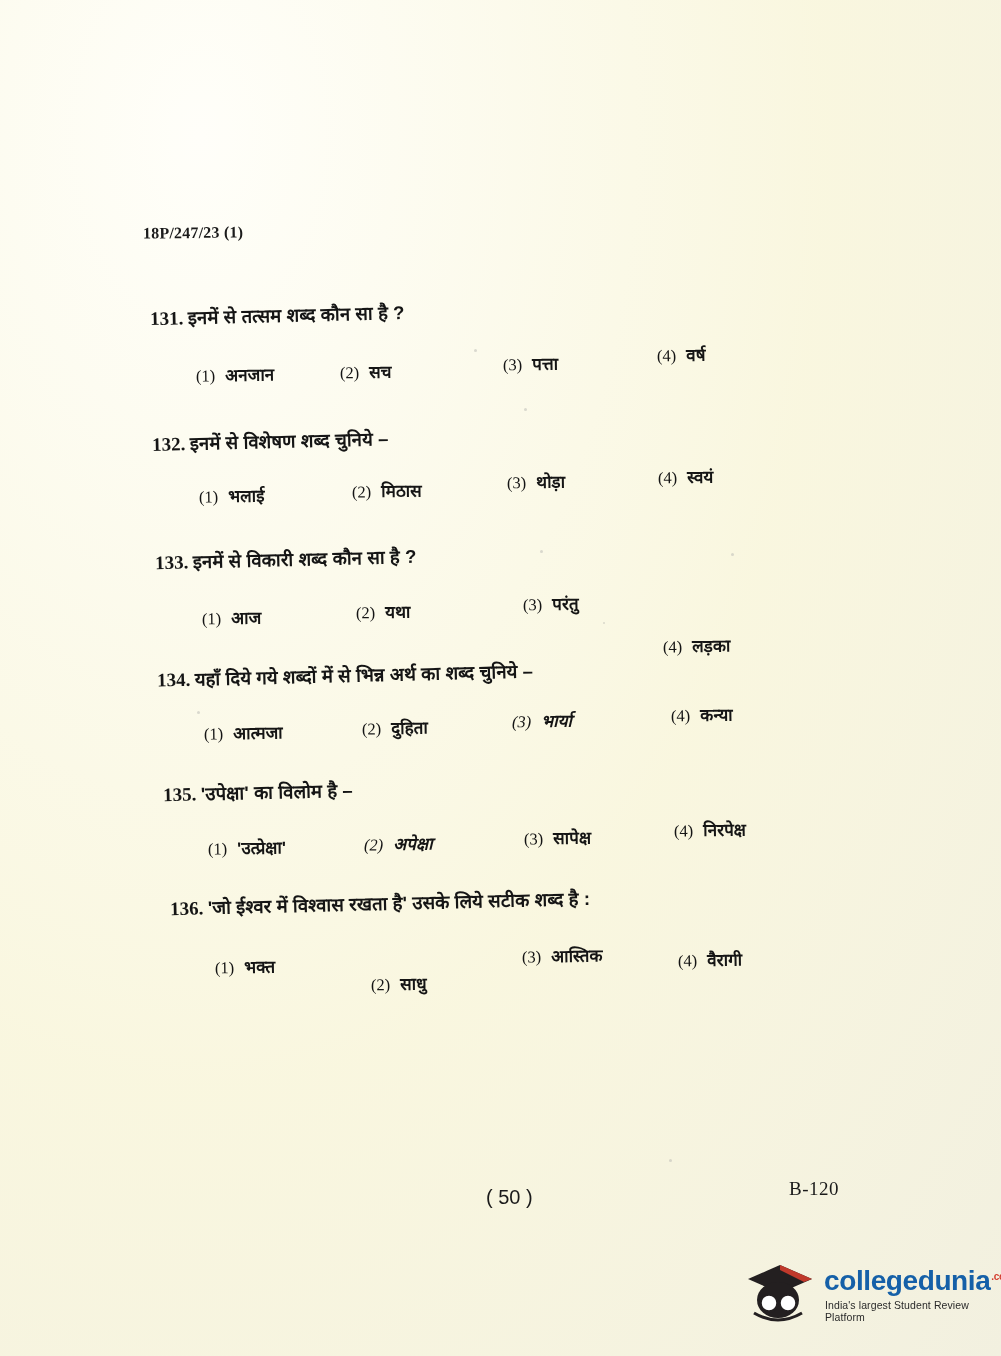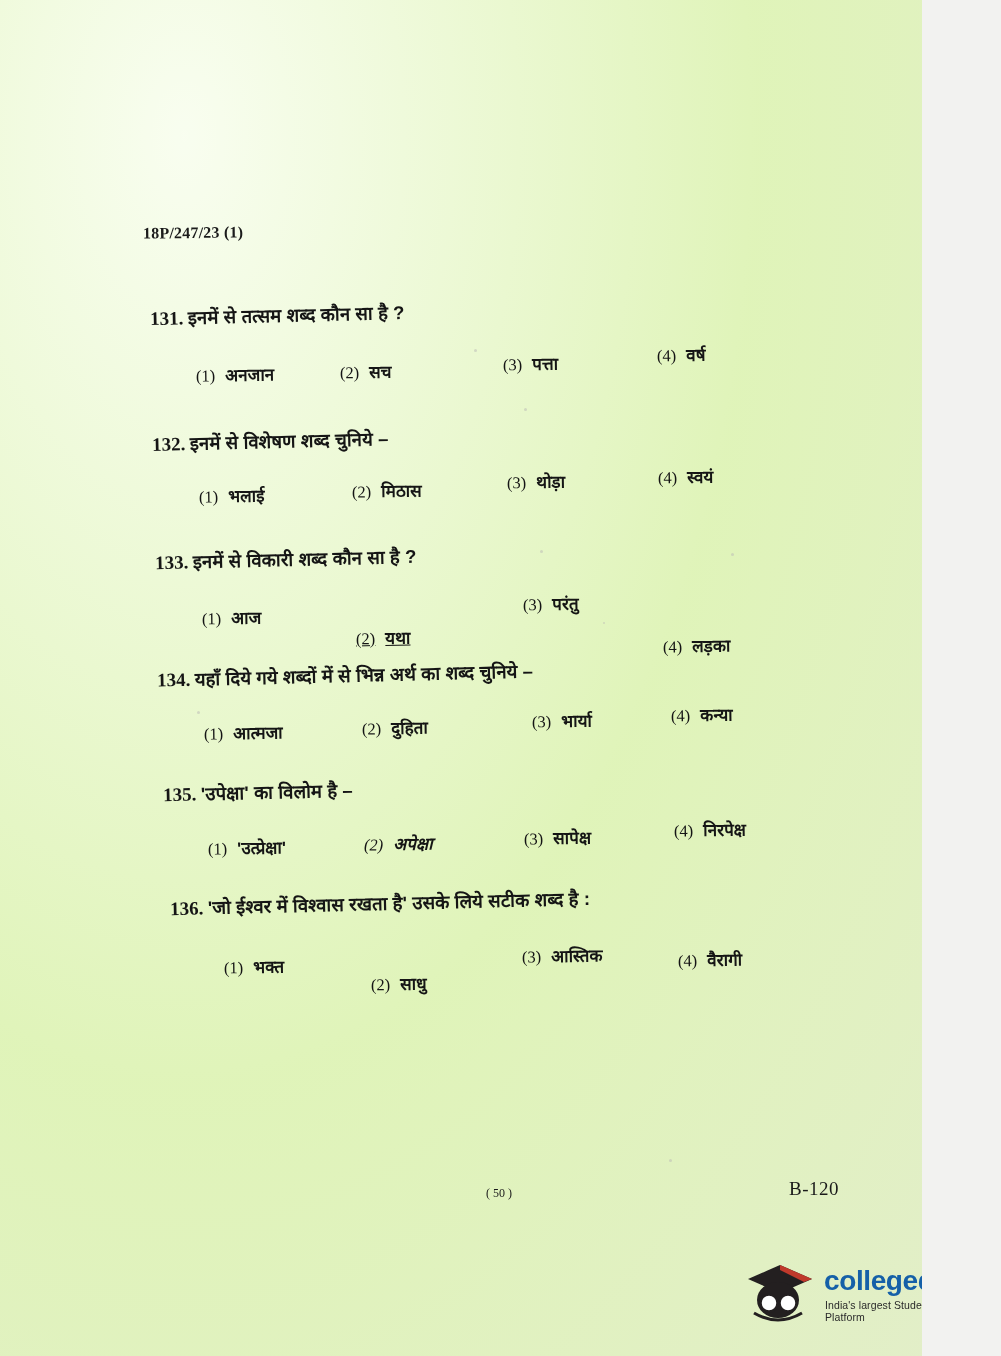--- a/index.html
+++ b/index.html
@@ -5,23 +5,23 @@
   html, body {
     margin: 0;
     padding: 0;
     background: #f2f2f0;
   }
   body {
     font-family: "Liberation Serif", serif;
   }
   .page {
     position: relative;
-    width: 922px;
+    width: 1001px;
     height: 1356px;
-    background: #bef264;
+    background: #fef9c3;
     overflow: hidden;
   }
   
   .paper-tint {
     position: absolute;
     inset: 0;
     background:
       radial-gradient(ellipse at 20% 10%, rgba(255,255,255,0.9) 0%, rgba(246,245,242,0.6) 55%, rgba(238,237,233,0.75) 100%);
     pointer-events: none;
   }
@@ -77,22 +77,22 @@
   }
   .opt .txt {
     font-weight: 600;
     margin-left: 10px;
   }
 
   .page-number {
     position: absolute;
     left: 486px;
     top: 1186px;
-    font-family: Liberation Serif, serif;
-    font-size: 12px;
+    font-family: Liberation Sans, sans-serif;
+    font-size: 20px;
     color: #1a1a1a;
   }
   .paper-code {
     position: absolute;
     left: 789px;
     top: 1178px;
     font-family: "Liberation Serif", serif;
     font-size: 19px;
     letter-spacing: 0.5px;
     color: #1a1a1a;
@@ -197,21 +197,21 @@
     </div>
 
     <div class="qblock" style="top:0;">
       <div class="qline" style="left:155px; top:546px; transform: rotate(-1.4deg);">
         <span class="qnum">133.</span>
         <span class="qtext">इनमें से विकारी शब्द कौन सा है ?</span>
       </div>
       <div class="opt" style="left:202px; top:606px; transform: rotate(-0.8deg);">
         <span class="lbl">(1)</span><span class="txt">आज</span>
       </div>
-      <div class="opt" style="left:356px; top:626px; transform: rotate(-0.8deg); text-decoration: underline;">
+      <div class="opt" style="left:356px; top:600px; transform: rotate(-0.8deg);">
         <span class="lbl">(2)</span><span class="txt">यथा</span>
       </div>
       <div class="opt" style="left:523px; top:592px; transform: rotate(-0.8deg);">
         <span class="lbl">(3)</span><span class="txt">परंतु</span>
       </div>
       <div class="opt" style="left:663px; top:586px; transform: rotate(-0.8deg); margin-top: 48px;">
         <span class="lbl">(4)</span><span class="txt">लड़का</span>
       </div>
     </div>
 
@@ -219,21 +219,21 @@
       <div class="qline" style="left:157px; top:662px; transform: rotate(-1.4deg);">
         <span class="qnum">134.</span>
         <span class="qtext">यहाँ दिये गये शब्दों में से भिन्न अर्थ का शब्द चुनिये –</span>
       </div>
       <div class="opt" style="left:204px; top:721px; transform: rotate(-0.8deg);">
         <span class="lbl">(1)</span><span class="txt">आत्मजा</span>
       </div>
       <div class="opt" style="left:362px; top:716px; transform: rotate(-0.8deg);">
         <span class="lbl">(2)</span><span class="txt">दुहिता</span>
       </div>
-      <div class="opt" style="left:532px; top:709px; transform: rotate(-0.8deg);">
+      <div class="opt" style="left:512px; top:709px; transform: rotate(-0.8deg); font-style: italic;">
         <span class="lbl">(3)</span><span class="txt">भार्या</span>
       </div>
       <div class="opt" style="left:671px; top:703px; transform: rotate(-0.8deg);">
         <span class="lbl">(4)</span><span class="txt">कन्या</span>
       </div>
     </div>
 
     <div class="qblock" style="top:0;">
       <div class="qline" style="left:163px; top:779px; transform: rotate(-1.4deg);">
         <span class="qnum">135.</span>
@@ -251,21 +251,21 @@
       <div class="opt" style="left:674px; top:818px; transform: rotate(-0.8deg);">
         <span class="lbl">(4)</span><span class="txt">निरपेक्ष</span>
       </div>
     </div>
 
     <div class="qblock" style="top:0;">
       <div class="qline" style="left:170px; top:890px; transform: rotate(-1.4deg);">
         <span class="qnum">136.</span>
         <span class="qtext">'जो ईश्वर में विश्वास रखता है' उसके लिये सटीक शब्द है :</span>
       </div>
-      <div class="opt" style="left:224px; top:955px; transform: rotate(-0.8deg); text-align: center;">
+      <div class="opt" style="left:215px; top:955px; transform: rotate(-0.8deg); text-align: center;">
         <span class="lbl">(1)</span><span class="txt">भक्त</span>
       </div>
       <div class="opt" style="left:371px; top:972px; transform: rotate(-0.8deg);">
         <span class="lbl">(2)</span><span class="txt">साधु</span>
       </div>
       <div class="opt" style="left:522px; top:944px; transform: rotate(-0.8deg);">
         <span class="lbl">(3)</span><span class="txt">आस्तिक</span>
       </div>
       <div class="opt" style="left:678px; top:938px; transform: rotate(-0.8deg); margin-top: 10px;">
         <span class="lbl">(4)</span><span class="txt">वैरागी</span>

